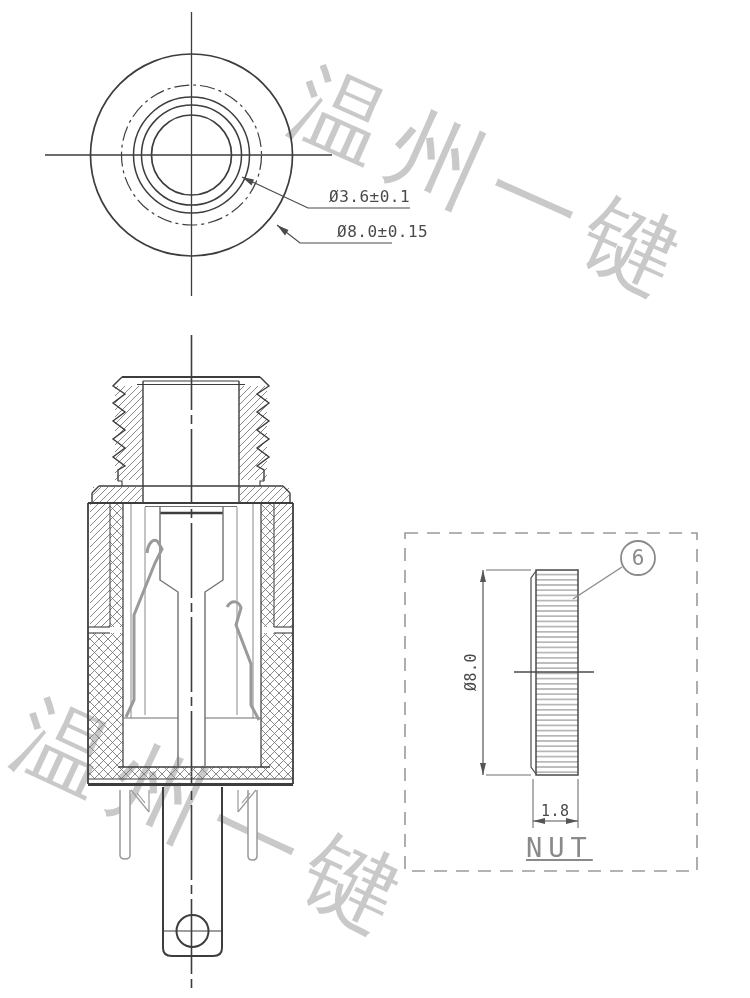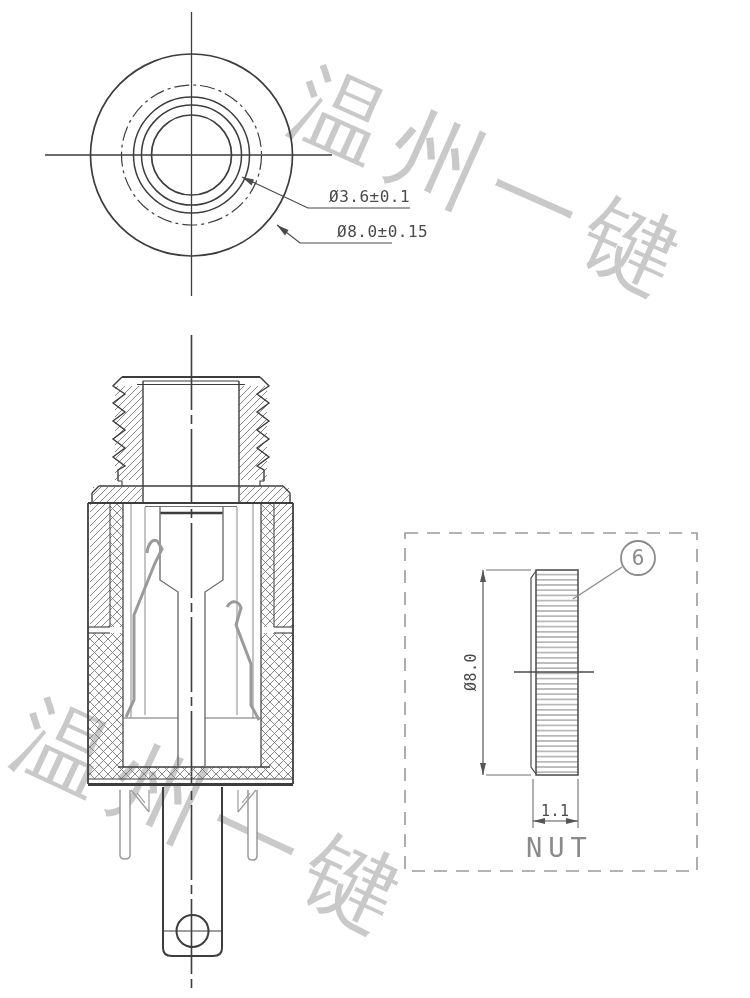--- a/index.html
+++ b/index.html
@@ -9,21 +9,21 @@
              font-size:92px;line-height:1;letter-spacing:14px;white-space:nowrap;
              transform-origin:0 0;user-select:none;}
   .wm1{left:316px;top:56px;transform:rotate(24deg);}
   .wm2{left:40px;top:688px;transform:rotate(25deg);}
   svg.drawing{position:absolute;left:0;top:0;}
   .dimtext{position:absolute;color:#4a4a4a;font-size:16px;white-space:nowrap;letter-spacing:0.5px;}
   .dim36{left:329px;top:187px;text-align:center;}
   .dim80{left:301px;top:222px;font-size:16px;margin-left:36px;}
   .nutdia{left:471px;top:672px;transform:translate(-50%,-50%) rotate(-90deg);font-size:15px;}
   .nutthk{left:541px;top:802px;font-size:15px;}
-  .nutlabel{position:absolute;left:526px;top:832px;color:#8a8a8a;font-size:27px;letter-spacing:6px;}
+  .nutlabel{position:absolute;left:526px;top:832px;color:#8a8a8a;font-size:27px;letter-spacing:6px;text-decoration:underline;}
   .balloonnum{position:absolute;left:638px;top:558px;transform:translate(-50%,-50%);
               color:#8a8a8a;font-size:21px;}
 </style>
 </head>
 <body>
 
 <div class="canvas">
 
   <div class="watermark wm1">温州一键</div>
   <div class="watermark wm2">温州一键</div>
@@ -160,16 +160,16 @@
       <g stroke="#8a8a8a">
         <line x1="573" y1="599" x2="622" y2="567" stroke-width="1.4"></line>
         <circle cx="638" cy="558" r="17" stroke-width="1.8"></circle>
       </g>
     </g>
   </svg>
 
   <div class="dimtext dim36">Ø3.6±0.1</div>
   <div class="dimtext dim80">Ø8.0±0.15</div>
   <div class="dimtext nutdia">Ø8.0</div>
-  <div class="dimtext nutthk">1.1</div>
+  <div class="dimtext nutthk">1.8</div>
   <div class="nutlabel">NUT</div>
   <div class="balloonnum">6</div>
 </div>
 
 </body></html>

